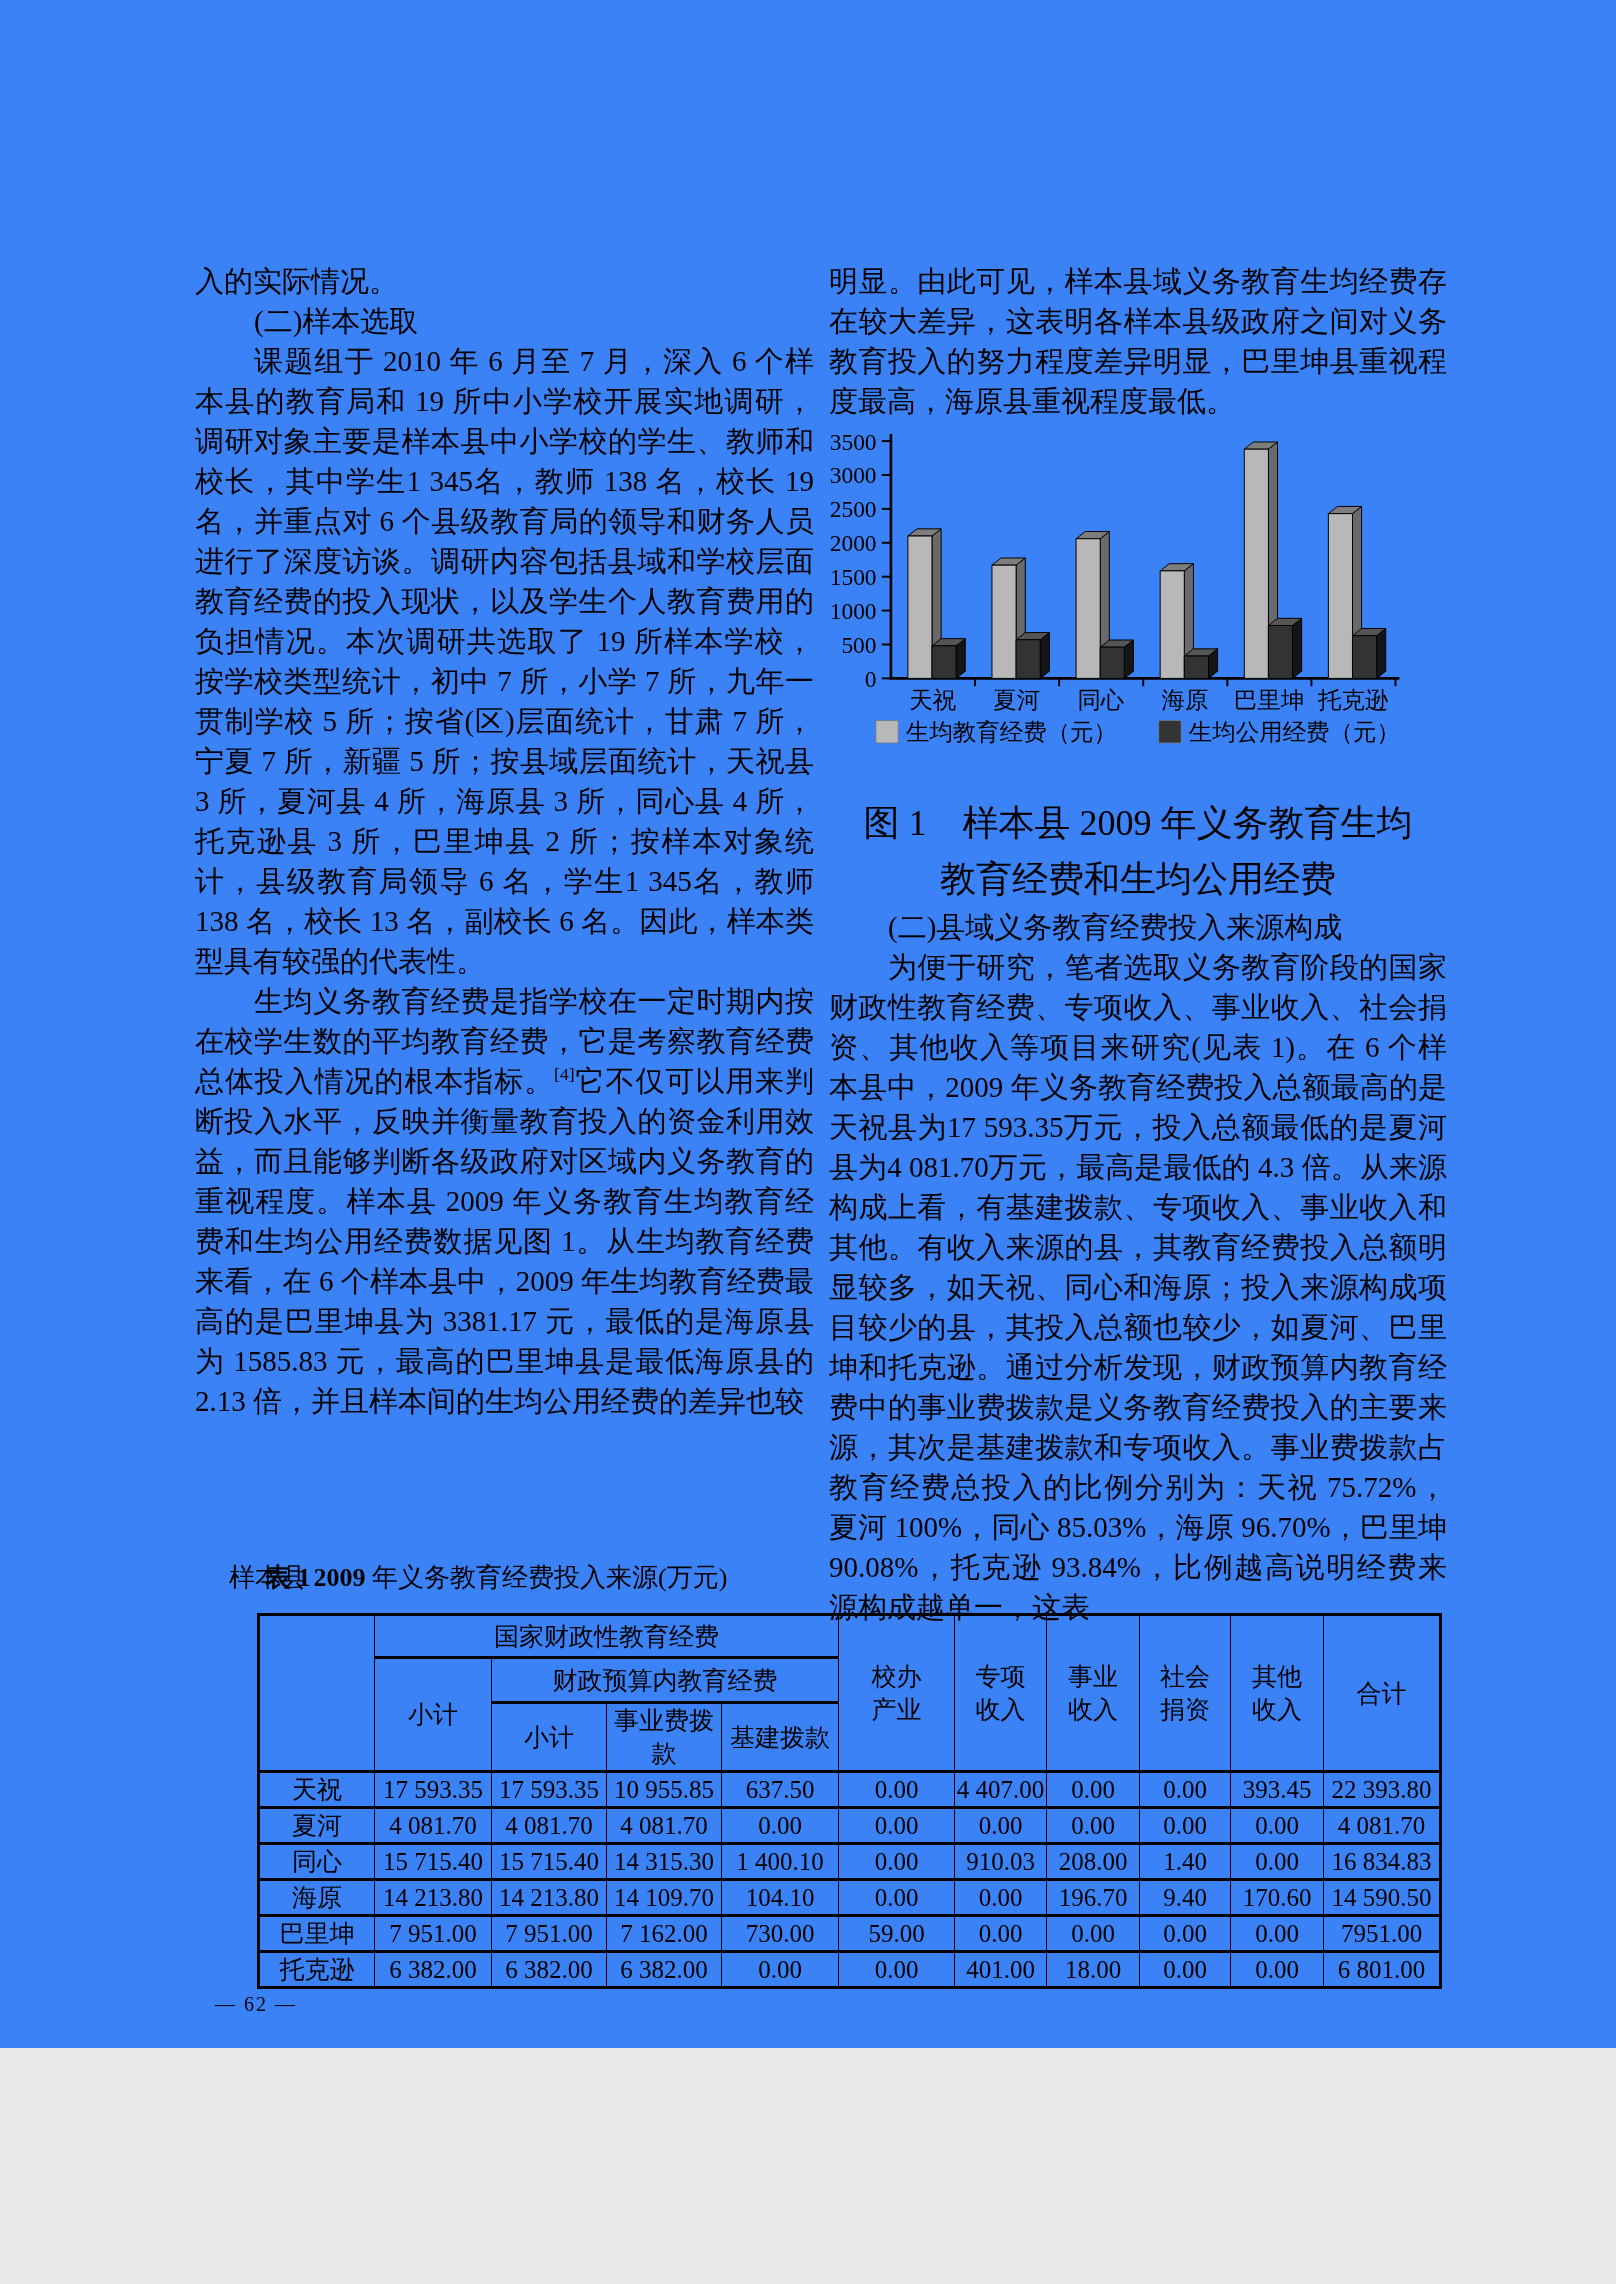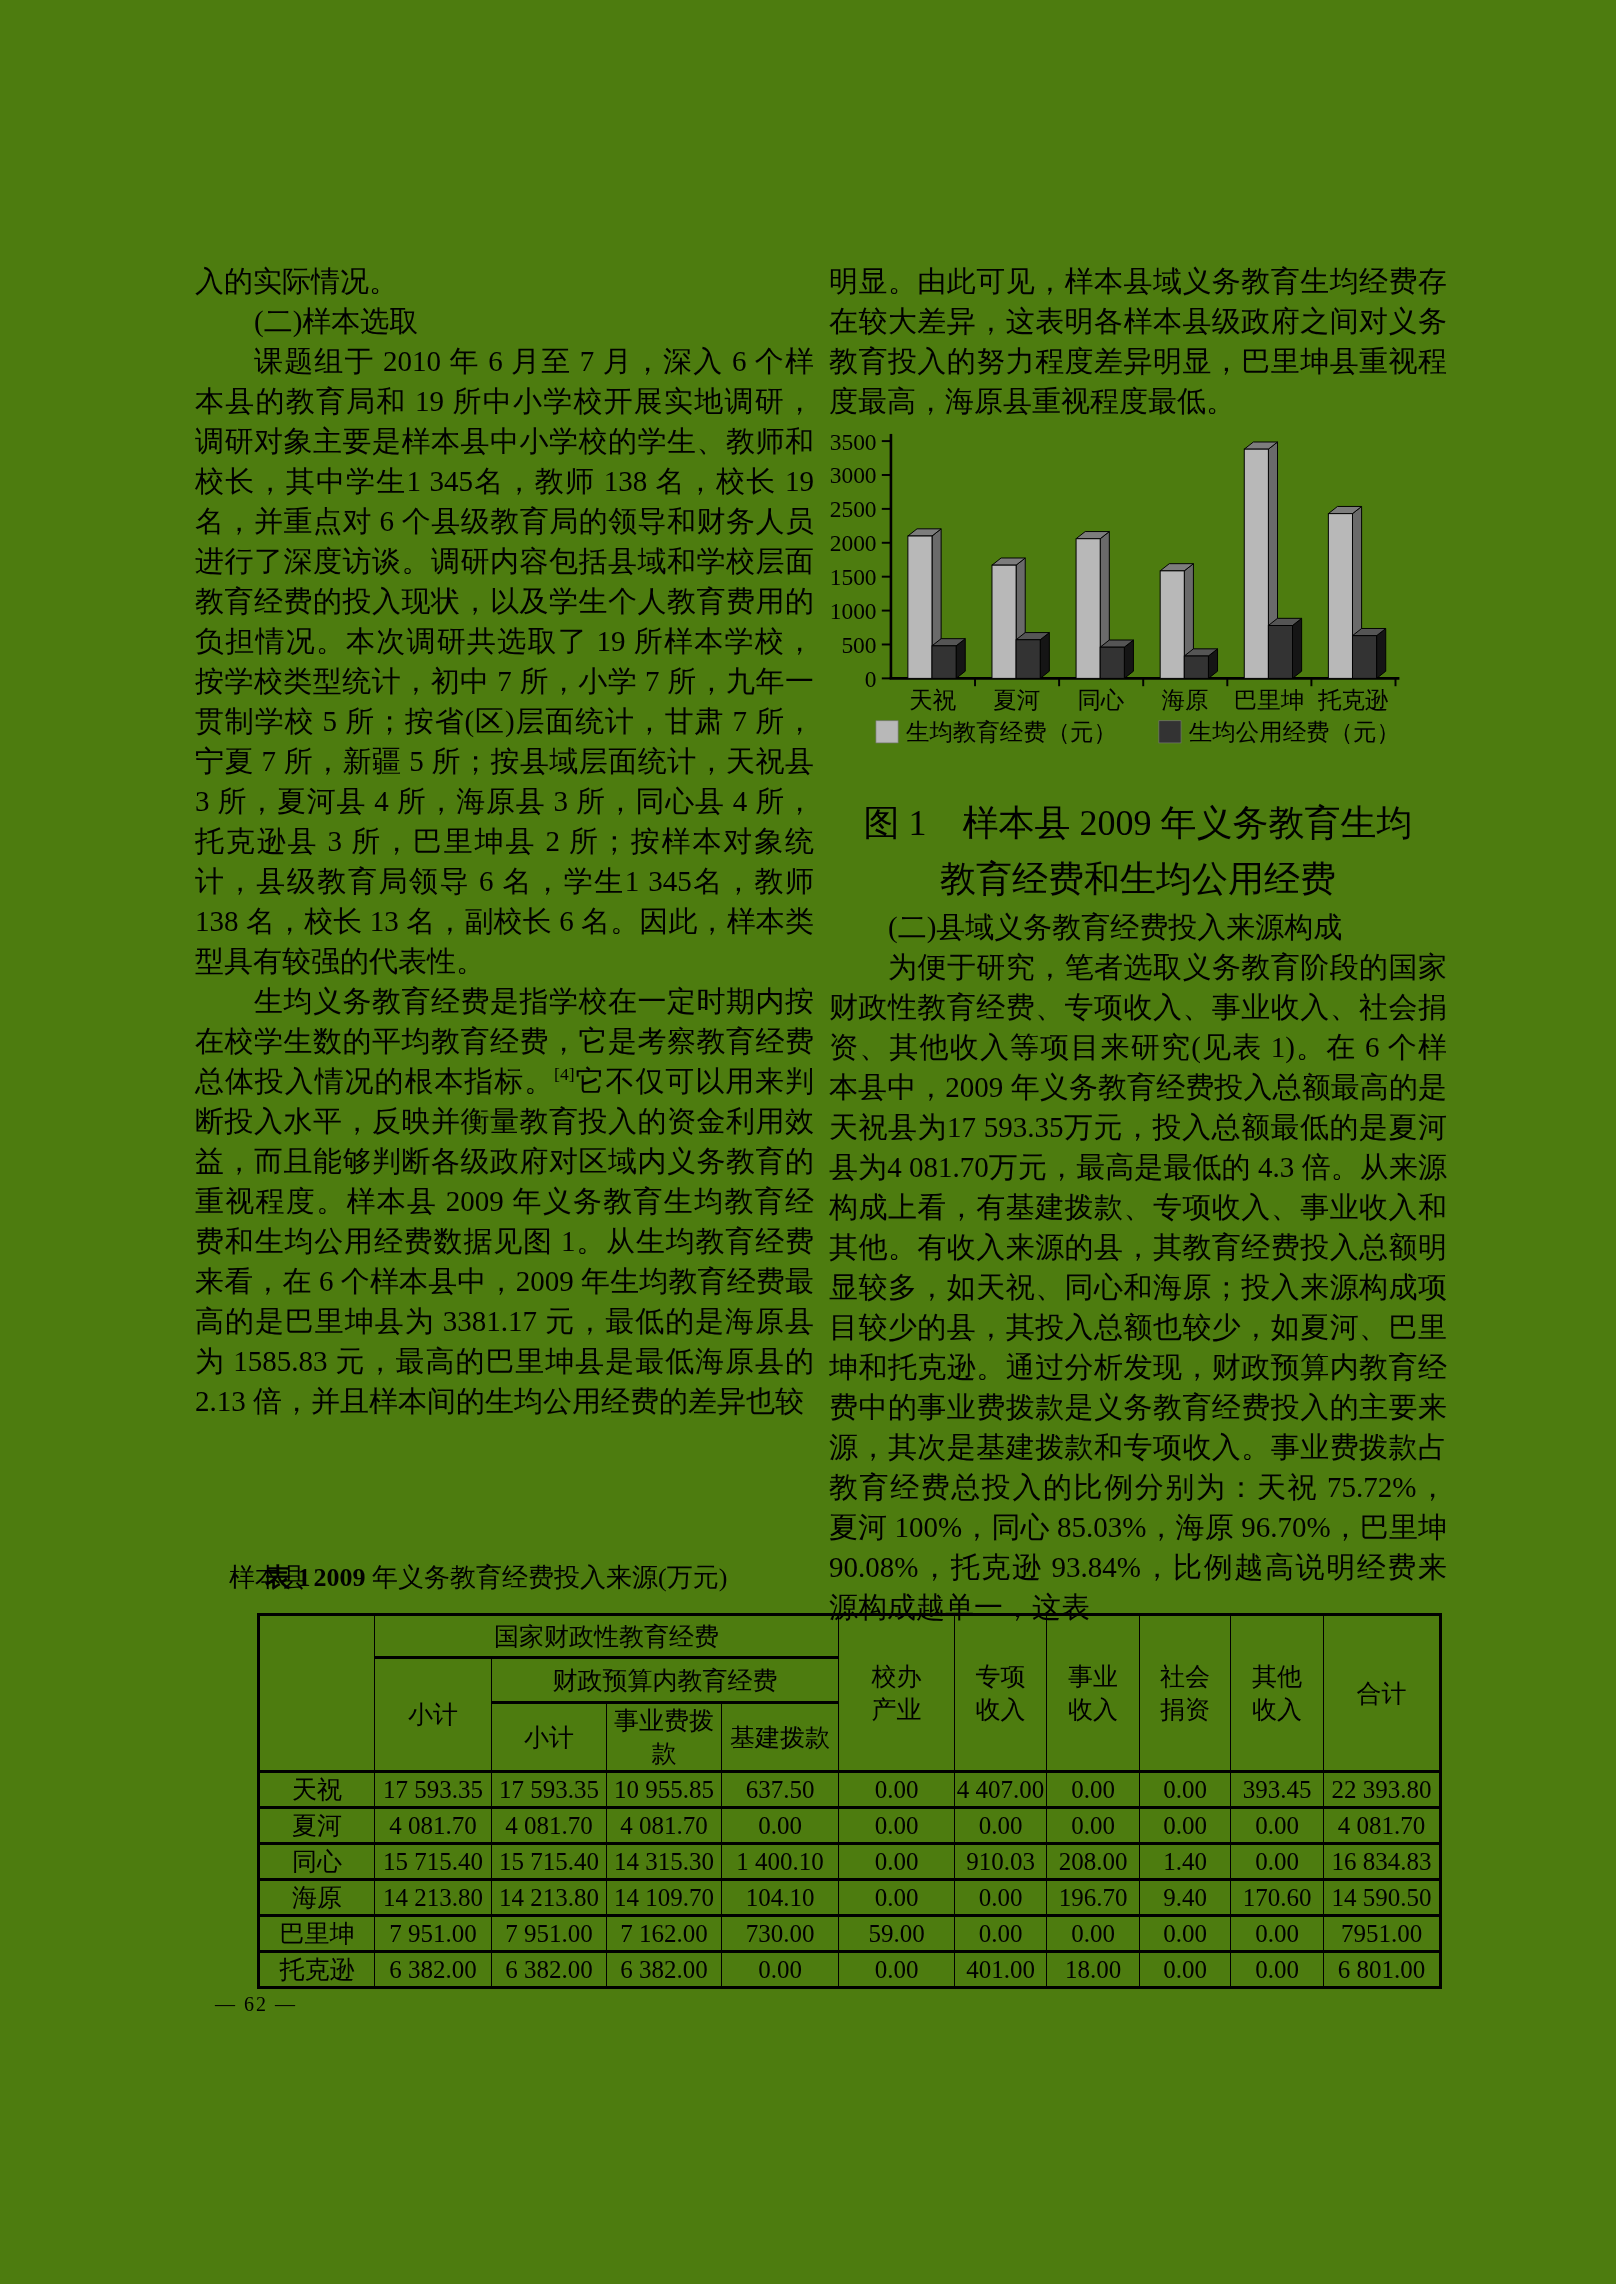--- a/index.html
+++ b/index.html
@@ -1,16 +1,16 @@
 <!DOCTYPE html>
 <html style="font-size:10.4px"><head>
 <meta charset="utf-8">
 <style>
   html,body{margin:0;padding:0;background:#e8e8e8;}
-  .page{position:relative;width:1616px;height:2284px;background:#4d7c0f;
+  .page{position:relative;width:1616px;height:2048px;background:#3b82f6;
         font-family:"Liberation Serif","DejaVu Serif",serif;color:#000;overflow:hidden;}
   .col{position:absolute;top:261px;}
   .col-left{left:195px;width:619px;}
   .col-right{left:829px;width:618px;}
   p.body{margin:0;font-size:29px;line-height:40px;text-align:justify;text-justify:inter-ideograph;}
   .indent{text-indent:59px;}
   sup.ref{font-size:17.6px;vertical-align:super;line-height:0;}
   h2.sec{margin:36px 0 18px 0;font-size:36px;line-height:63px;text-align:center;font-weight:normal;}
   .chartbox{margin-top:5.2px;width:618px;height:362px;}
   .figcap{margin-top:6.5px;font-size:36px;line-height:56px;text-align:center;}

